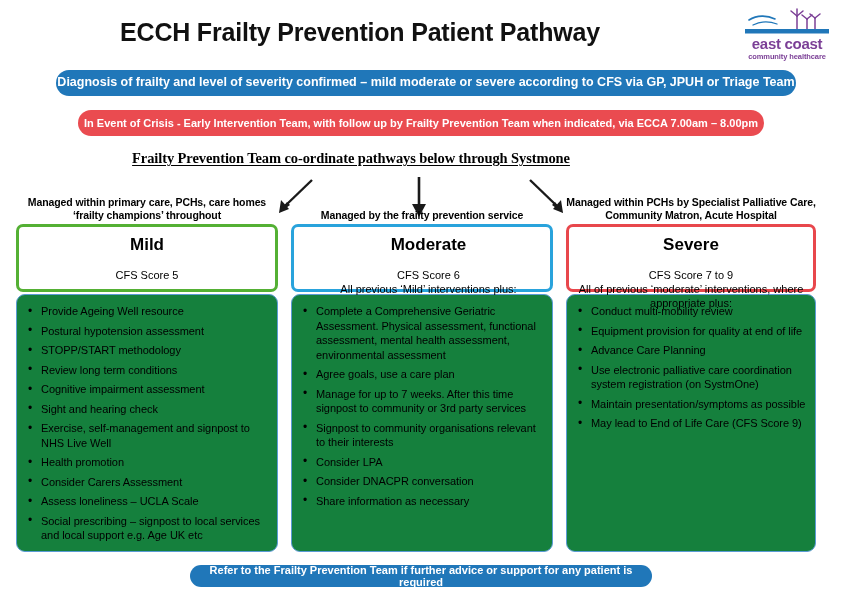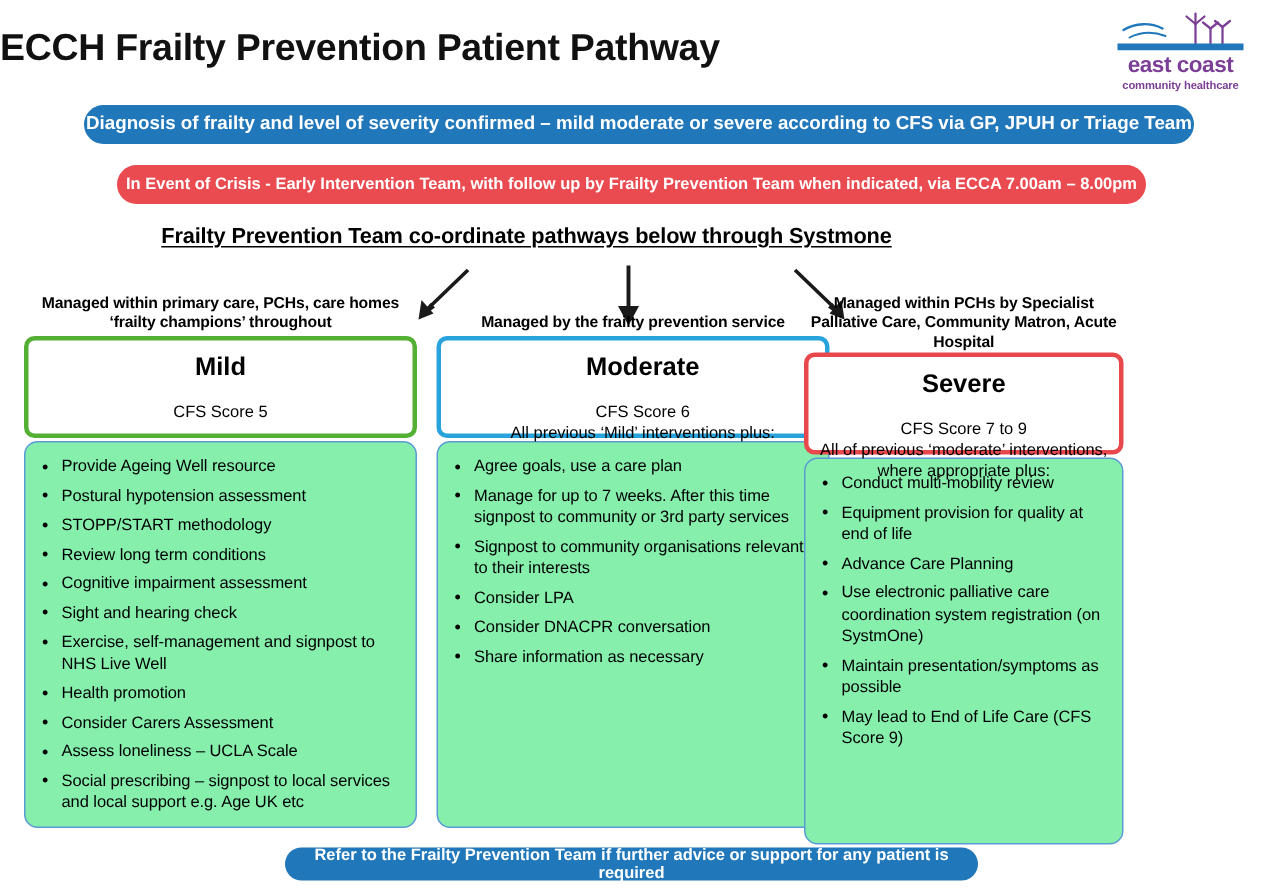--- a/index.html
+++ b/index.html
@@ -15,21 +15,21 @@
     color: #000000;
     overflow: hidden;
   }
 
   
   #page-title {
     position: absolute;
     left: 0;
     top: 18px;
     width: 720px;
-    text-align: left;
+    text-align: center;
     font-size: 25px;
     font-weight: bold;
     letter-spacing: -0.2px;
     color: #111111;
   }
 
   
   #logo {
     position: absolute;
     left: 739px;
@@ -104,30 +104,31 @@
     position: absolute;
     left: 0;
     top: 150px;
     width: 702px;
     text-align: center;
     font-size: 14.5px;
     font-weight: bold;
     text-decoration: underline;
     text-underline-offset: 2px;
     letter-spacing: -0.1px;
+    font-family: Liberation Serif, serif;
   }
 
   
   .arrow { position: absolute; }
 
   
   .column { position: absolute; top: 196px; }
   #col-mild     { left: 16px;  width: 262px; }
   #col-moderate { left: 291px; width: 262px; }
-  #col-severe   { left: 536px; width: 213px; }
+  #col-severe   { left: 566px; width: 250px; }
 
   .col-caption {
     text-align: center;
     font-size: 10.5px;
     font-weight: bold;
     line-height: 13px;
     letter-spacing: -0.1px;
     min-height: 28px;
   }
   #col-moderate .col-caption { padding-top: 13px; min-height: 15px; }
@@ -153,21 +154,21 @@
   }
   .head-line {
     font-size: 11px;
     line-height: 14px;
   }
 
   .list-box {
     margin-top: 2px;
     border: 1px solid #5B9BD5;
     border-radius: 9px;
-    background: #86efac;
+    background: #15803d;
     box-sizing: border-box;
     height: 258px;
     padding: 9px 6px 6px 4px;
   }
   .list-box ul {
     margin: 0;
     padding: 0 2px 0 20px;
     list-style: none;
   }
   .list-box li {
@@ -262,20 +263,21 @@
 
 <div class="column" id="col-moderate">
   <div class="col-caption">Managed by the frailty prevention service</div>
   <div class="head-box" style="border-color: rgb(41, 163, 220); padding-left: 20px;">
     <div class="head-title">Moderate</div>
     <div class="head-line">CFS Score 6</div>
     <div class="head-line">All previous ‘Mild’ interventions plus:</div>
   </div>
   <div class="list-box">
     <ul>
+      <li>Complete a Comprehensive Geriatric Assessment.  Physical assessment, functional assessment, mental health assessment, environmental assessment</li>
       <li>Agree goals, use a care plan</li>
       <li>Manage for up to 7 weeks.  After this time signpost to community or 3rd party services</li>
       <li>Signpost to community organisations relevant to their interests</li>
       <li>Consider LPA</li>
       <li>Consider DNACPR conversation</li>
       <li>Share information as necessary</li>
     </ul>
   </div>
 </div>
 

